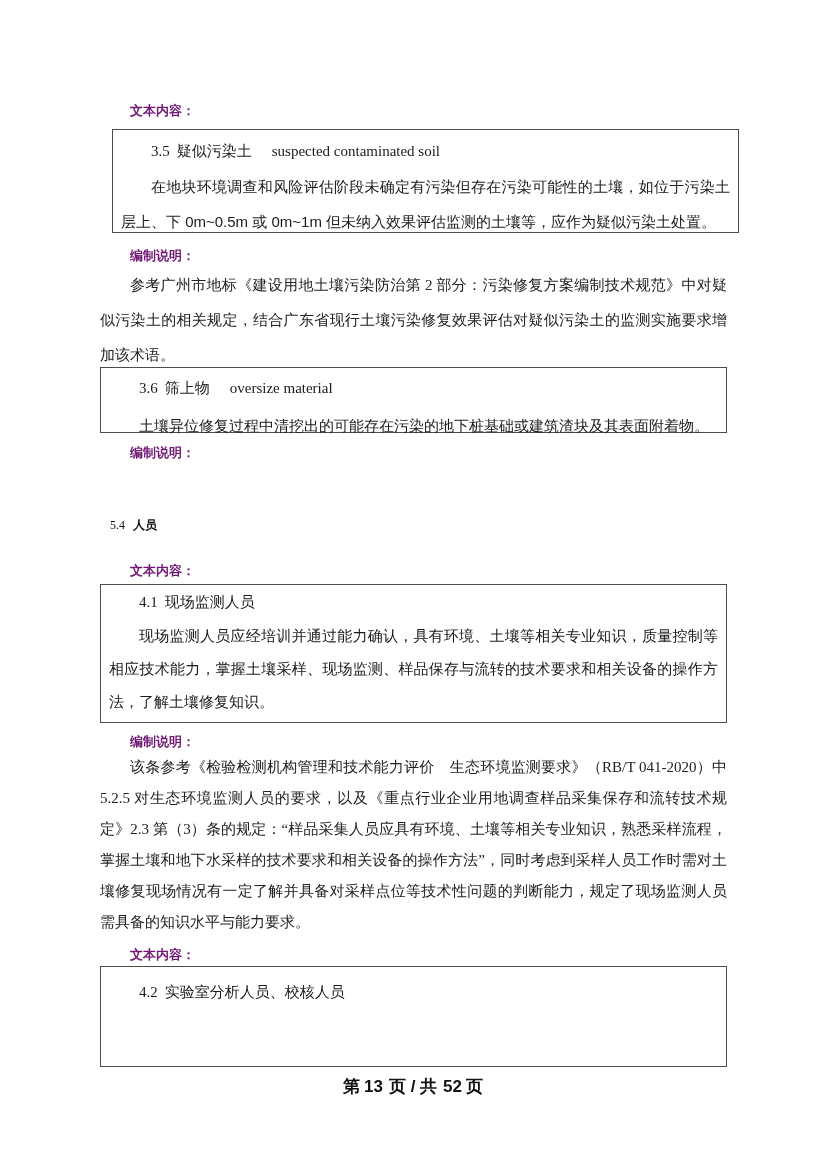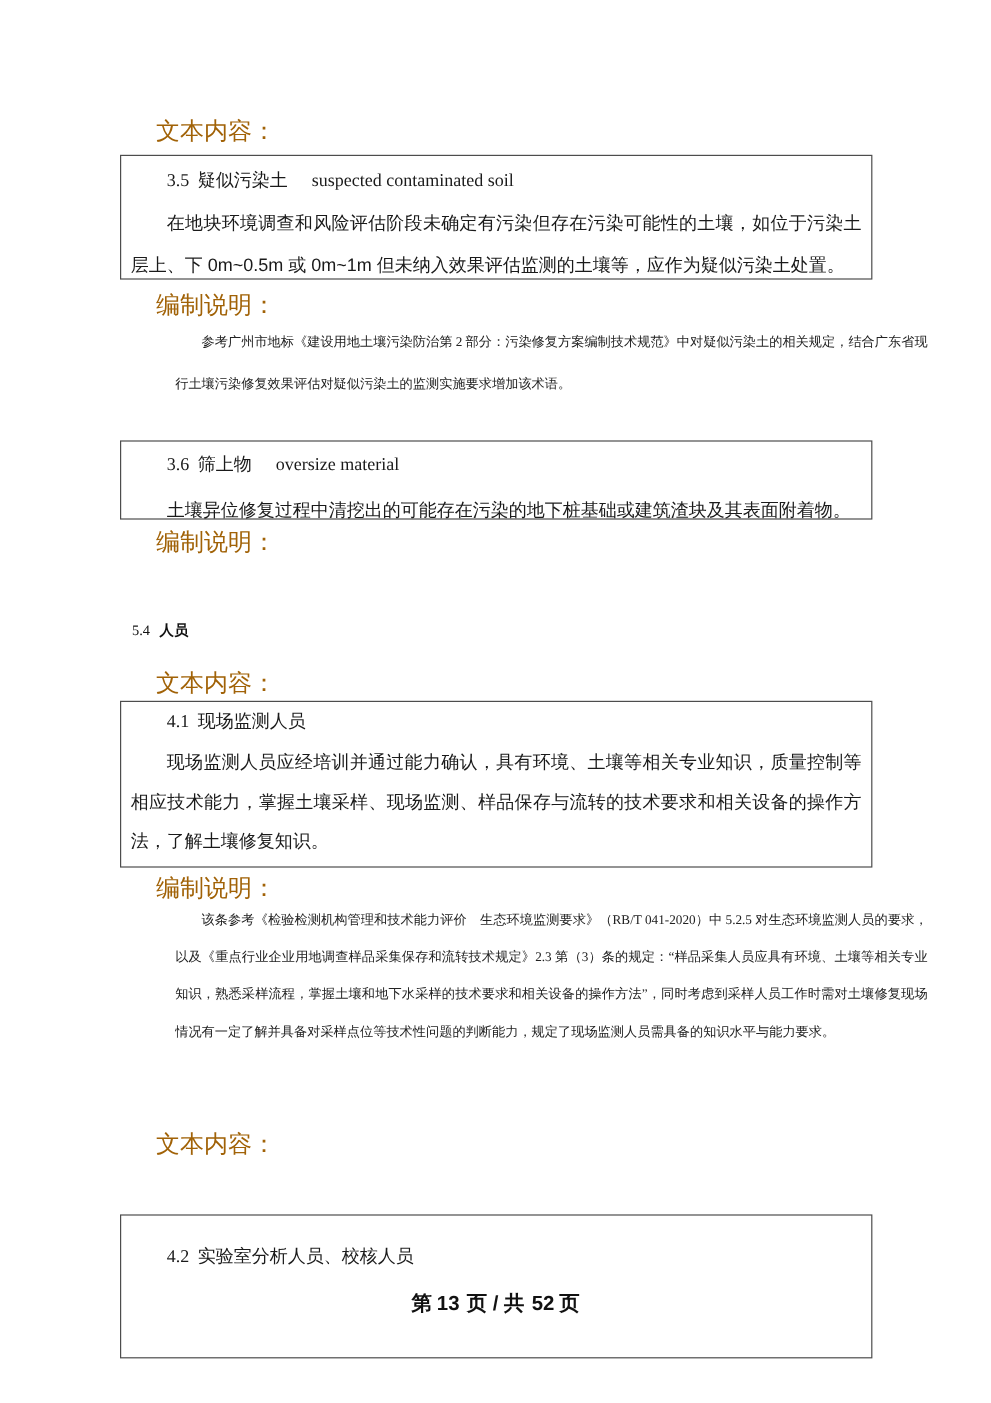--- a/index.html
+++ b/index.html
@@ -10,58 +10,57 @@
     background:#ffffff;
     color:#1a1a1a;
     font-family:"Liberation Sans","DejaVu Sans",sans-serif;
     overflow:hidden;
   }
   .abs { position:absolute; left:100px; width:627px; }
 
   
   .sec-label {
     position:absolute; left:130px;
-    font-size:20px; font-weight:normal; line-height:21px;
+    font-size:13px; font-weight:bold; line-height:21px;
     font-family:"Liberation Sans","DejaVu Sans",sans-serif;
-    color:#a16207;
+    color:#701a75;
   }
 
   
   .qbox {
     border:1px solid #4d4d4d;
     padding:0 8px;
     background:#fff;
     font-size:15px;
     font-weight:500;
     font-family:"Liberation Sans","DejaVu Sans",sans-serif;
   }
   .qbox .term-line { padding-left:30px; white-space:nowrap; }
   .qbox .term-num  { font-family:"Liberation Serif","DejaVu Serif",serif; margin-right:7px; }
   .qbox .term-en   { font-family:"Liberation Serif","DejaVu Serif",serif; margin-left:20px; }
   .qbox .def {
     text-indent:2em;
     text-align:justify;
   }
-  .box1 { top:129px; height:104px; padding-top:3px; }
+  .box1 { top:129px; height:104px; padding-top:3px;margin-left:12px; }
   .box1 .term-line, .box1 .def { line-height:35px; }
   .box2 { top:367px; height:66px; padding-top:1px; }
   .box2 .term-line, .box2 .def { line-height:38px; }
   .box3 { top:584px; height:139px; }
   .box3 .term-line, .box3 .def { line-height:33px; }
-  .box4 { top:1012px; height:120px; padding-top:18px; }
+  .box4 { top:966px; height:101px; padding-top:8px; }
   .box4 .term-line, .box4 .def { line-height:33px; }
 
   
   .note {
     font-family:"Liberation Serif","DejaVu Serif",serif;
-    font-size:11px;
+    font-size:15px;
     color:#222;
     text-indent:2em;
     text-align:justify;
-    margin-left:46px;
   }
   .note-35 { top:268px; line-height:35px; }
   .note-36 { top:470px; line-height:35px; }
   .note-41 { top:752px; line-height:31px; }
 
   
   .chapter {
     position:absolute; left:110px; top:512px;
     font-size:12px; font-weight:600; line-height:26px;
     color:#111;

